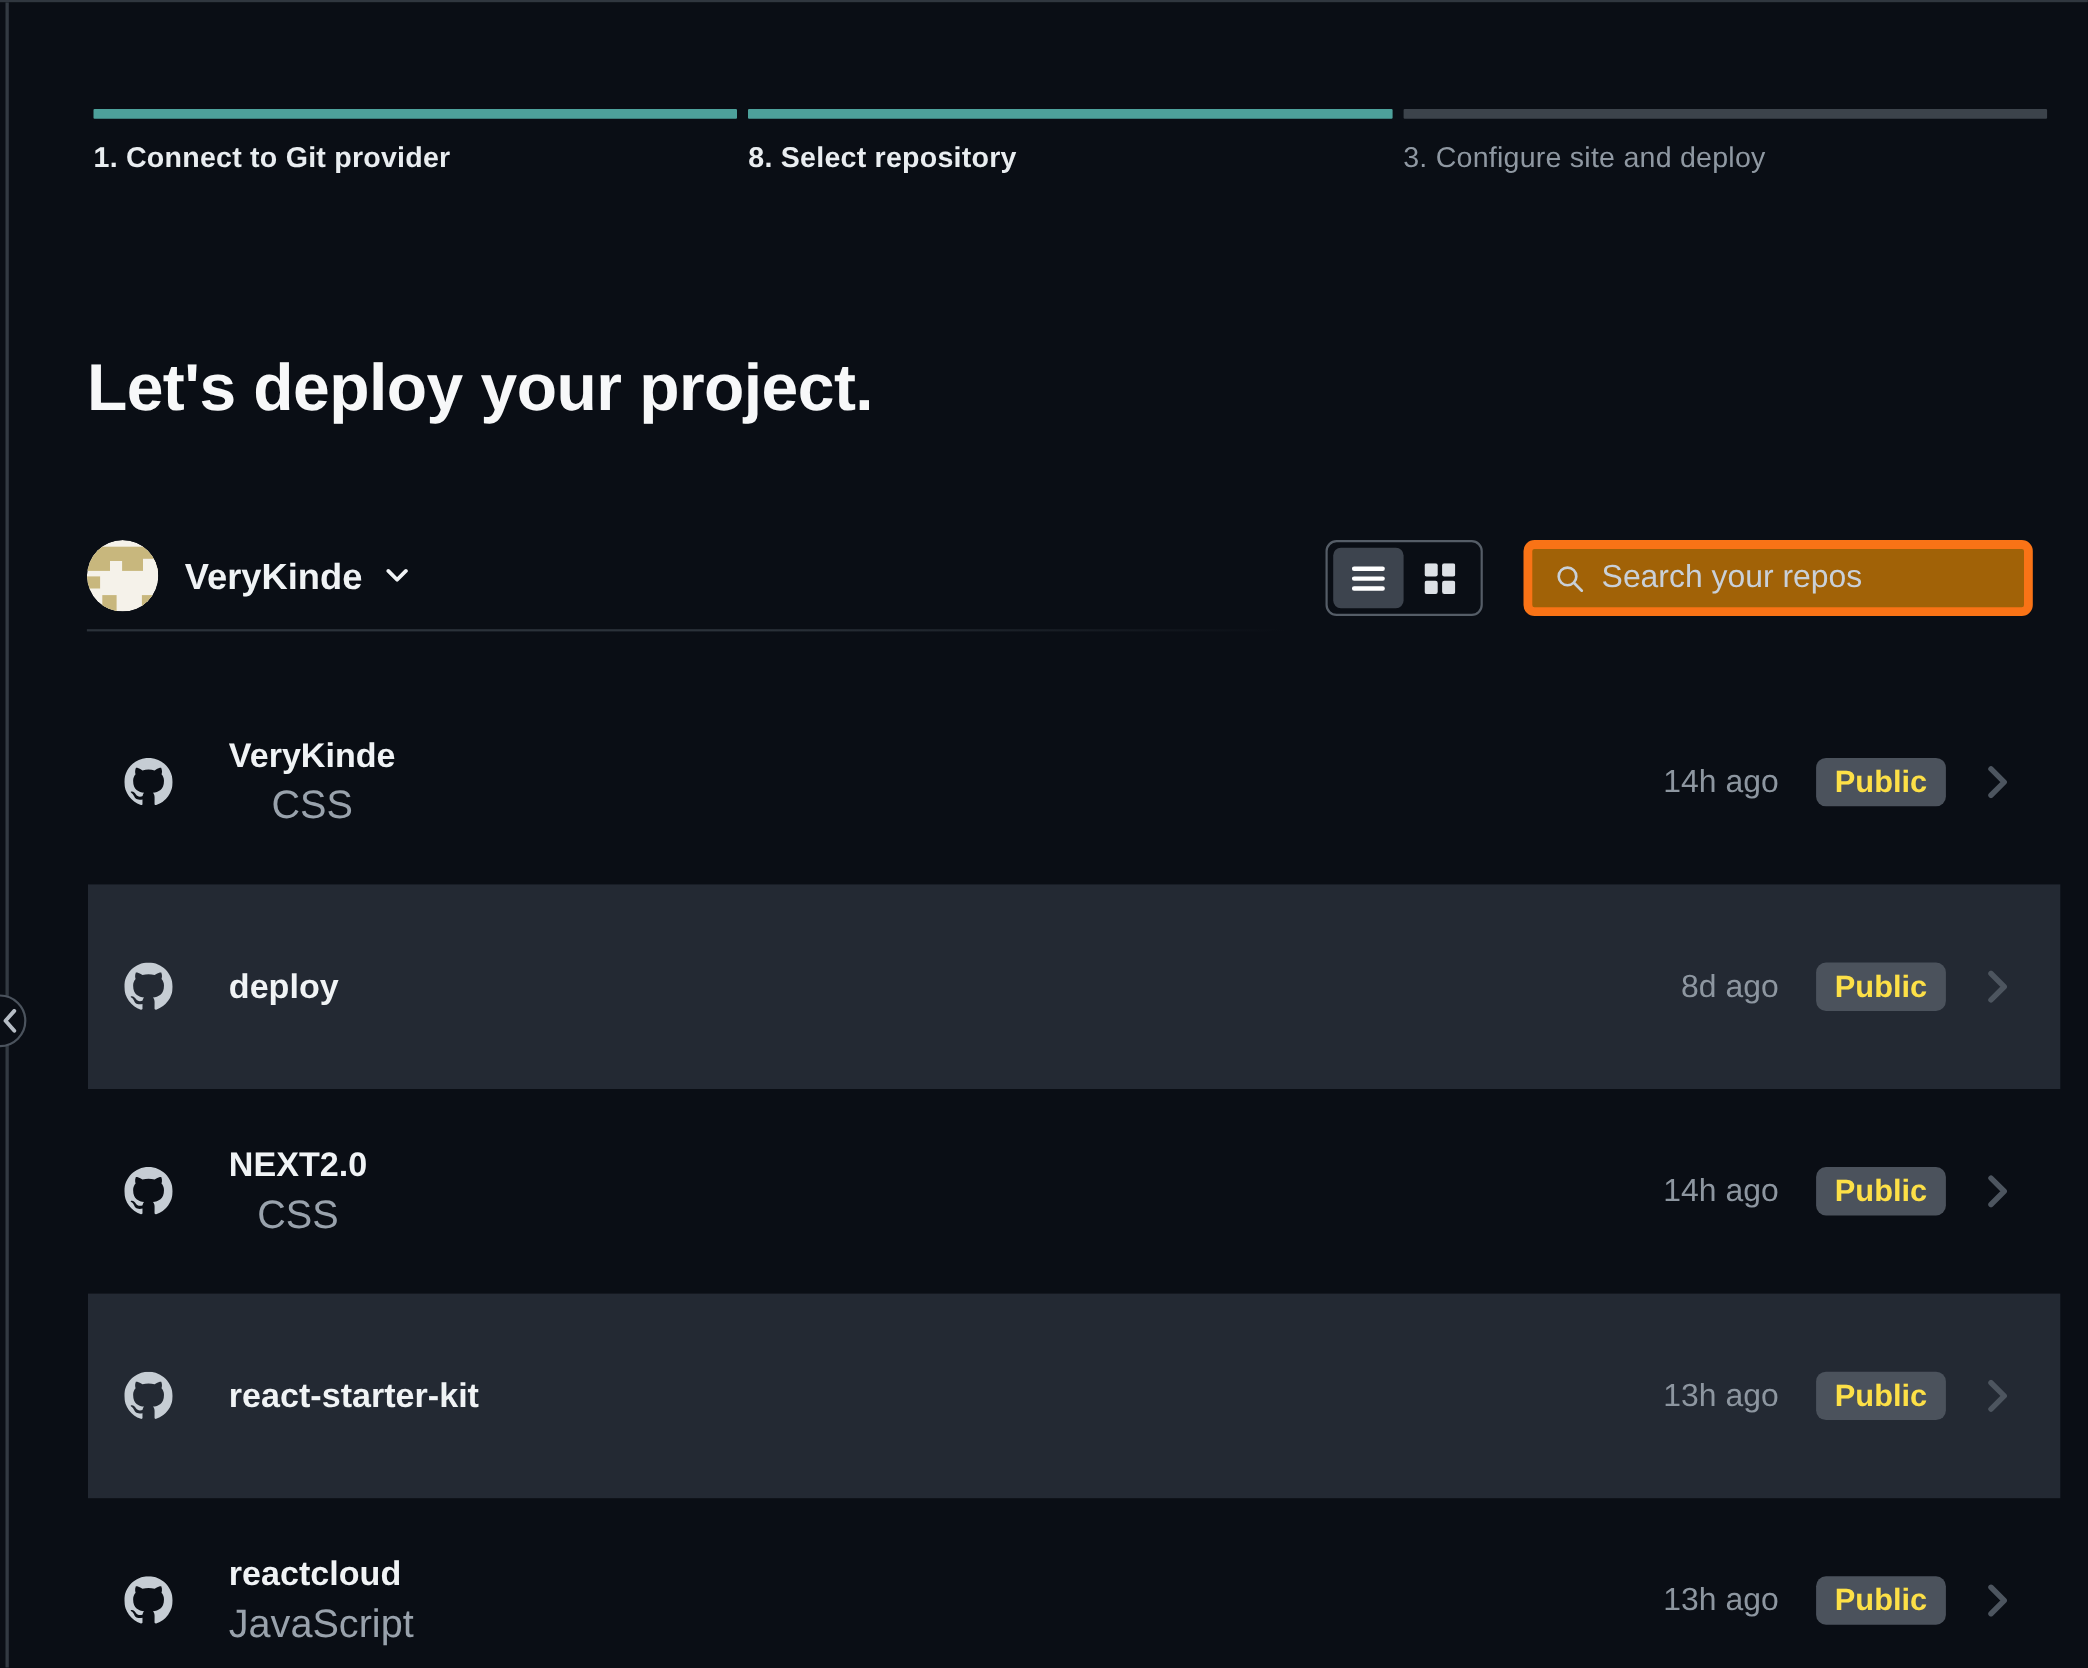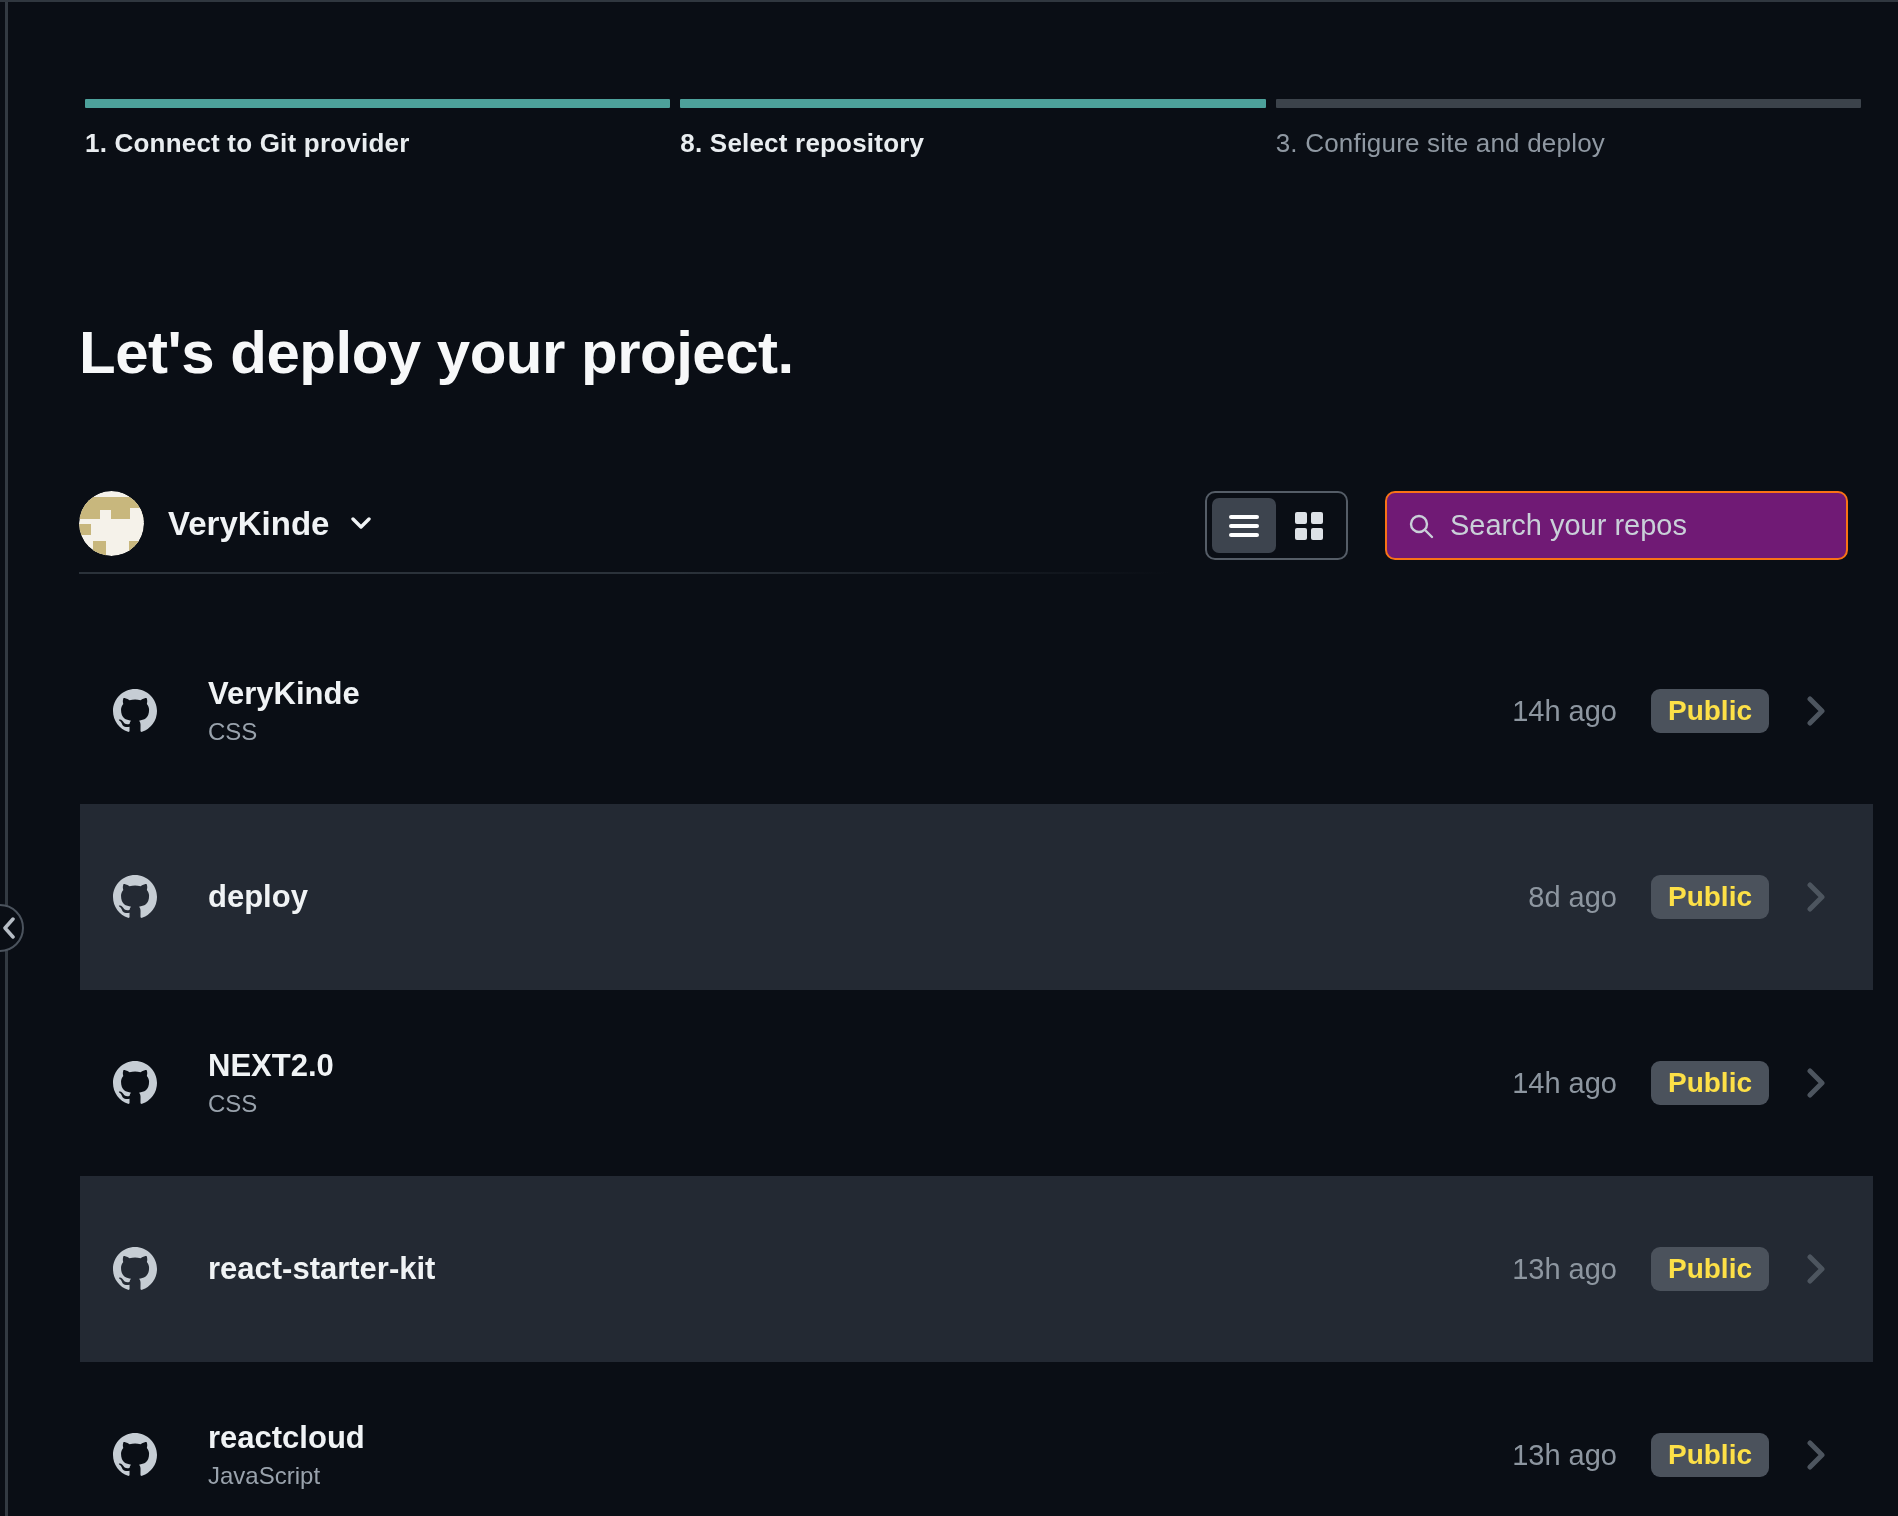--- a/index.html
+++ b/index.html
@@ -45,34 +45,34 @@
   .org-name{margin-left:24px;font-size:33px;font-weight:700;color:var(--txt-white);}
   .org-chevron{margin-left:22px;display:flex;align-items:center;}
   .org-divider{position:absolute;left:79px;top:570px;width:1090px;height:2px;
     background:linear-gradient(to right,#2b323a 0%,#2b323a 55%,rgba(43,50,58,0) 100%);}
   
   .view-toggle{position:absolute;left:1205px;top:489px;width:143px;height:69px;border:2px solid #555d67;
     border-radius:10px;display:flex;padding:5px;gap:2px;background:var(--bg);}
   .view-toggle .vt-btn{flex:1;display:flex;align-items:center;justify-content:center;border-radius:7px;cursor:pointer;}
   .view-toggle .vt-btn.active{background:#3d444e;}
   
-  .search-box{position:absolute;left:1385px;top:489px;width:463px;height:69px;border:2px solid #f97316;
-    border-radius:10px;background:#701a75;display:flex;align-items:center;padding:0 20px;}
+  .search-box{position:absolute;left:1385px;top:489px;width:463px;height:69px;border:8px solid #f97316;
+    border-radius:10px;background:#a16207;display:flex;align-items:center;padding:0 20px;}
   .search-box svg{flex:none;margin-right:15px;}
   .search-box input{flex:1;background:transparent;border:none;outline:none;color:#e7ebee;font-size:29px;
     font-family:"Liberation Sans","DejaVu Sans",sans-serif;min-width:0;}
   .search-box input::placeholder{color:#c9d0d8;opacity:1;}
   
   .repo-list{position:absolute;left:80px;top:616px;width:1793px;}
   .repo-row{height:186px;display:flex;align-items:center;padding:0 48px 0 33px;cursor:pointer;}
   .repo-row.highlighted{background:var(--row-hl);}
   .repo-gh{flex:none;width:44px;height:44px;}
   .repo-text{margin-left:51px;display:flex;flex-direction:column;justify-content:center;}
   .repo-name{font-size:31px;font-weight:700;color:var(--txt-white);line-height:1.25;}
-  .repo-lang{font-size:24px;color:var(--txt-gray);margin-top:3px;line-height:1.25;}
+  .repo-lang{font-size:36px;color:var(--txt-gray);margin-top:3px;line-height:1.25;text-align:center;}
   .repo-right{margin-left:auto;display:flex;align-items:center;}
   .repo-time{font-size:29px;color:#8d96a0;min-width:112px;text-align:right;}
   .repo-badge{margin-left:34px;background:var(--badge-bg);color:#fde047;font-weight:700;font-size:28px;
     padding:6px 17px;border-radius:9px;line-height:1.15;}
   .repo-chevron{margin-left:38px;display:flex;align-items:center;}
 </style>
 </head>
 <body>
 
 <div class="left-edge-line"></div>

